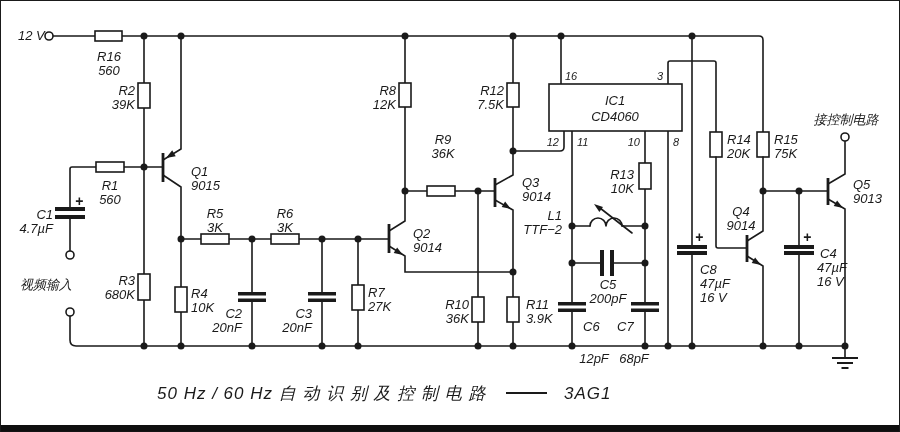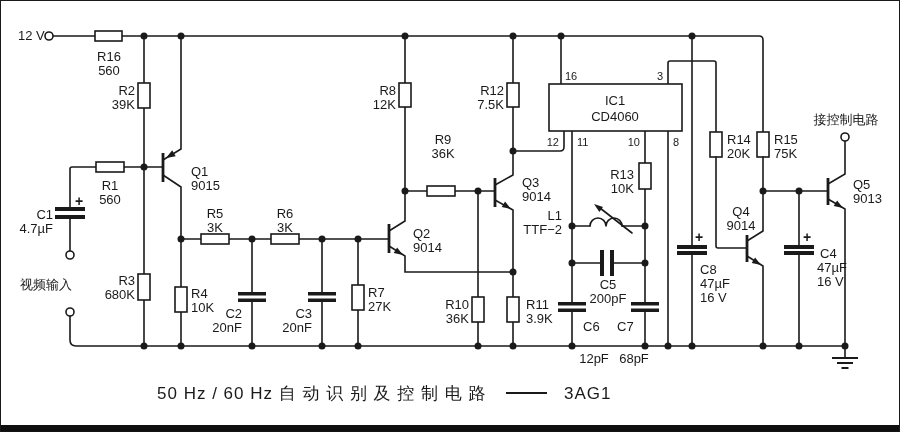--- a/index.html
+++ b/index.html
@@ -1,16 +1,16 @@
 <!DOCTYPE html>
 <html><head>
 <meta charset="utf-8">
 <style>
   html,body{margin:0;padding:0;background:#fff;}
-  .canvas{position:relative;width:900px;height:432px;background:#ffffff;overflow:hidden;}
+  .canvas{position:relative;width:900px;height:432px;background:#ffffff;overflow:hidden;font-style:italic;}
   svg text{font-family:"Liberation Sans",sans-serif;fill:#1a1a1a;}
   .wire{fill:none;stroke:#1a1a1a;stroke-width:1.6;stroke-linecap:round;}
   .body{fill:#ffffff;stroke:#1a1a1a;stroke-width:1.6;}
   .plate{fill:#1a1a1a;stroke:none;}
   .dot{fill:#1a1a1a;}
   .bar{stroke:#1a1a1a;stroke-width:2.8;stroke-linecap:butt;}
   .arrow{fill:#1a1a1a;stroke:none;}
   .term{fill:#ffffff;stroke:#1a1a1a;stroke-width:1.6;}
   .lbl{font-size:13px;}
   .pin{font-size:11px;}

